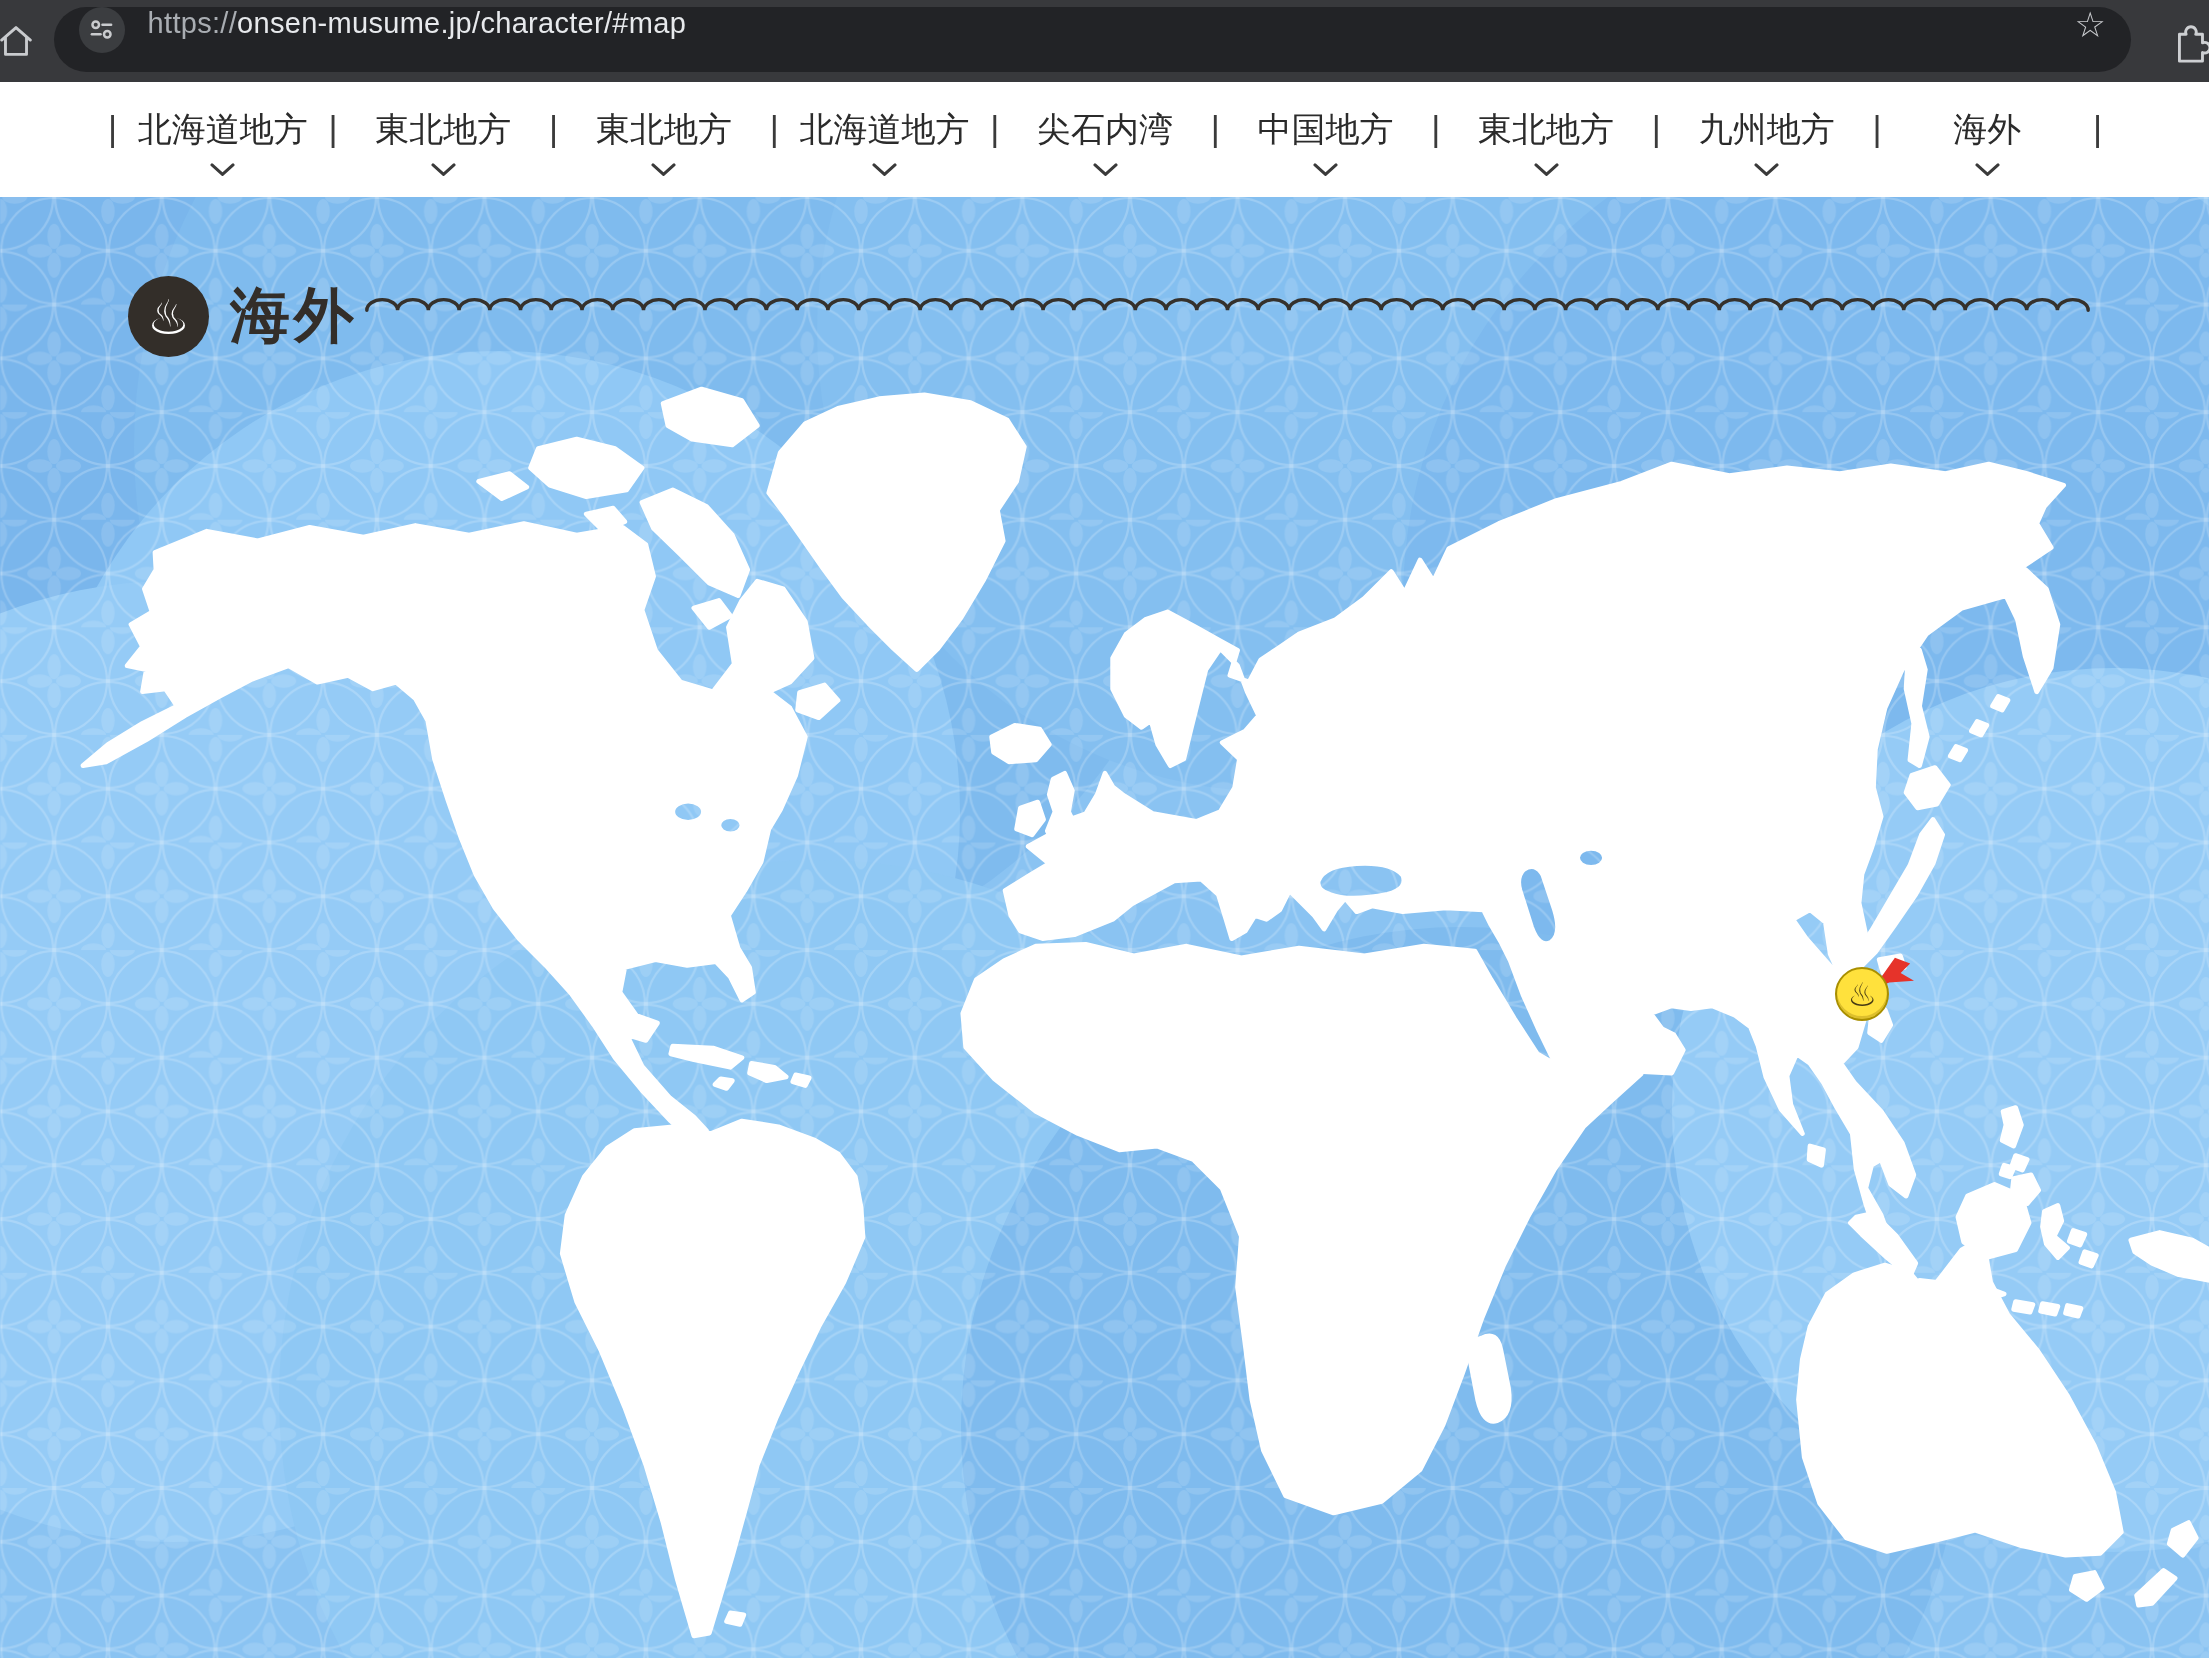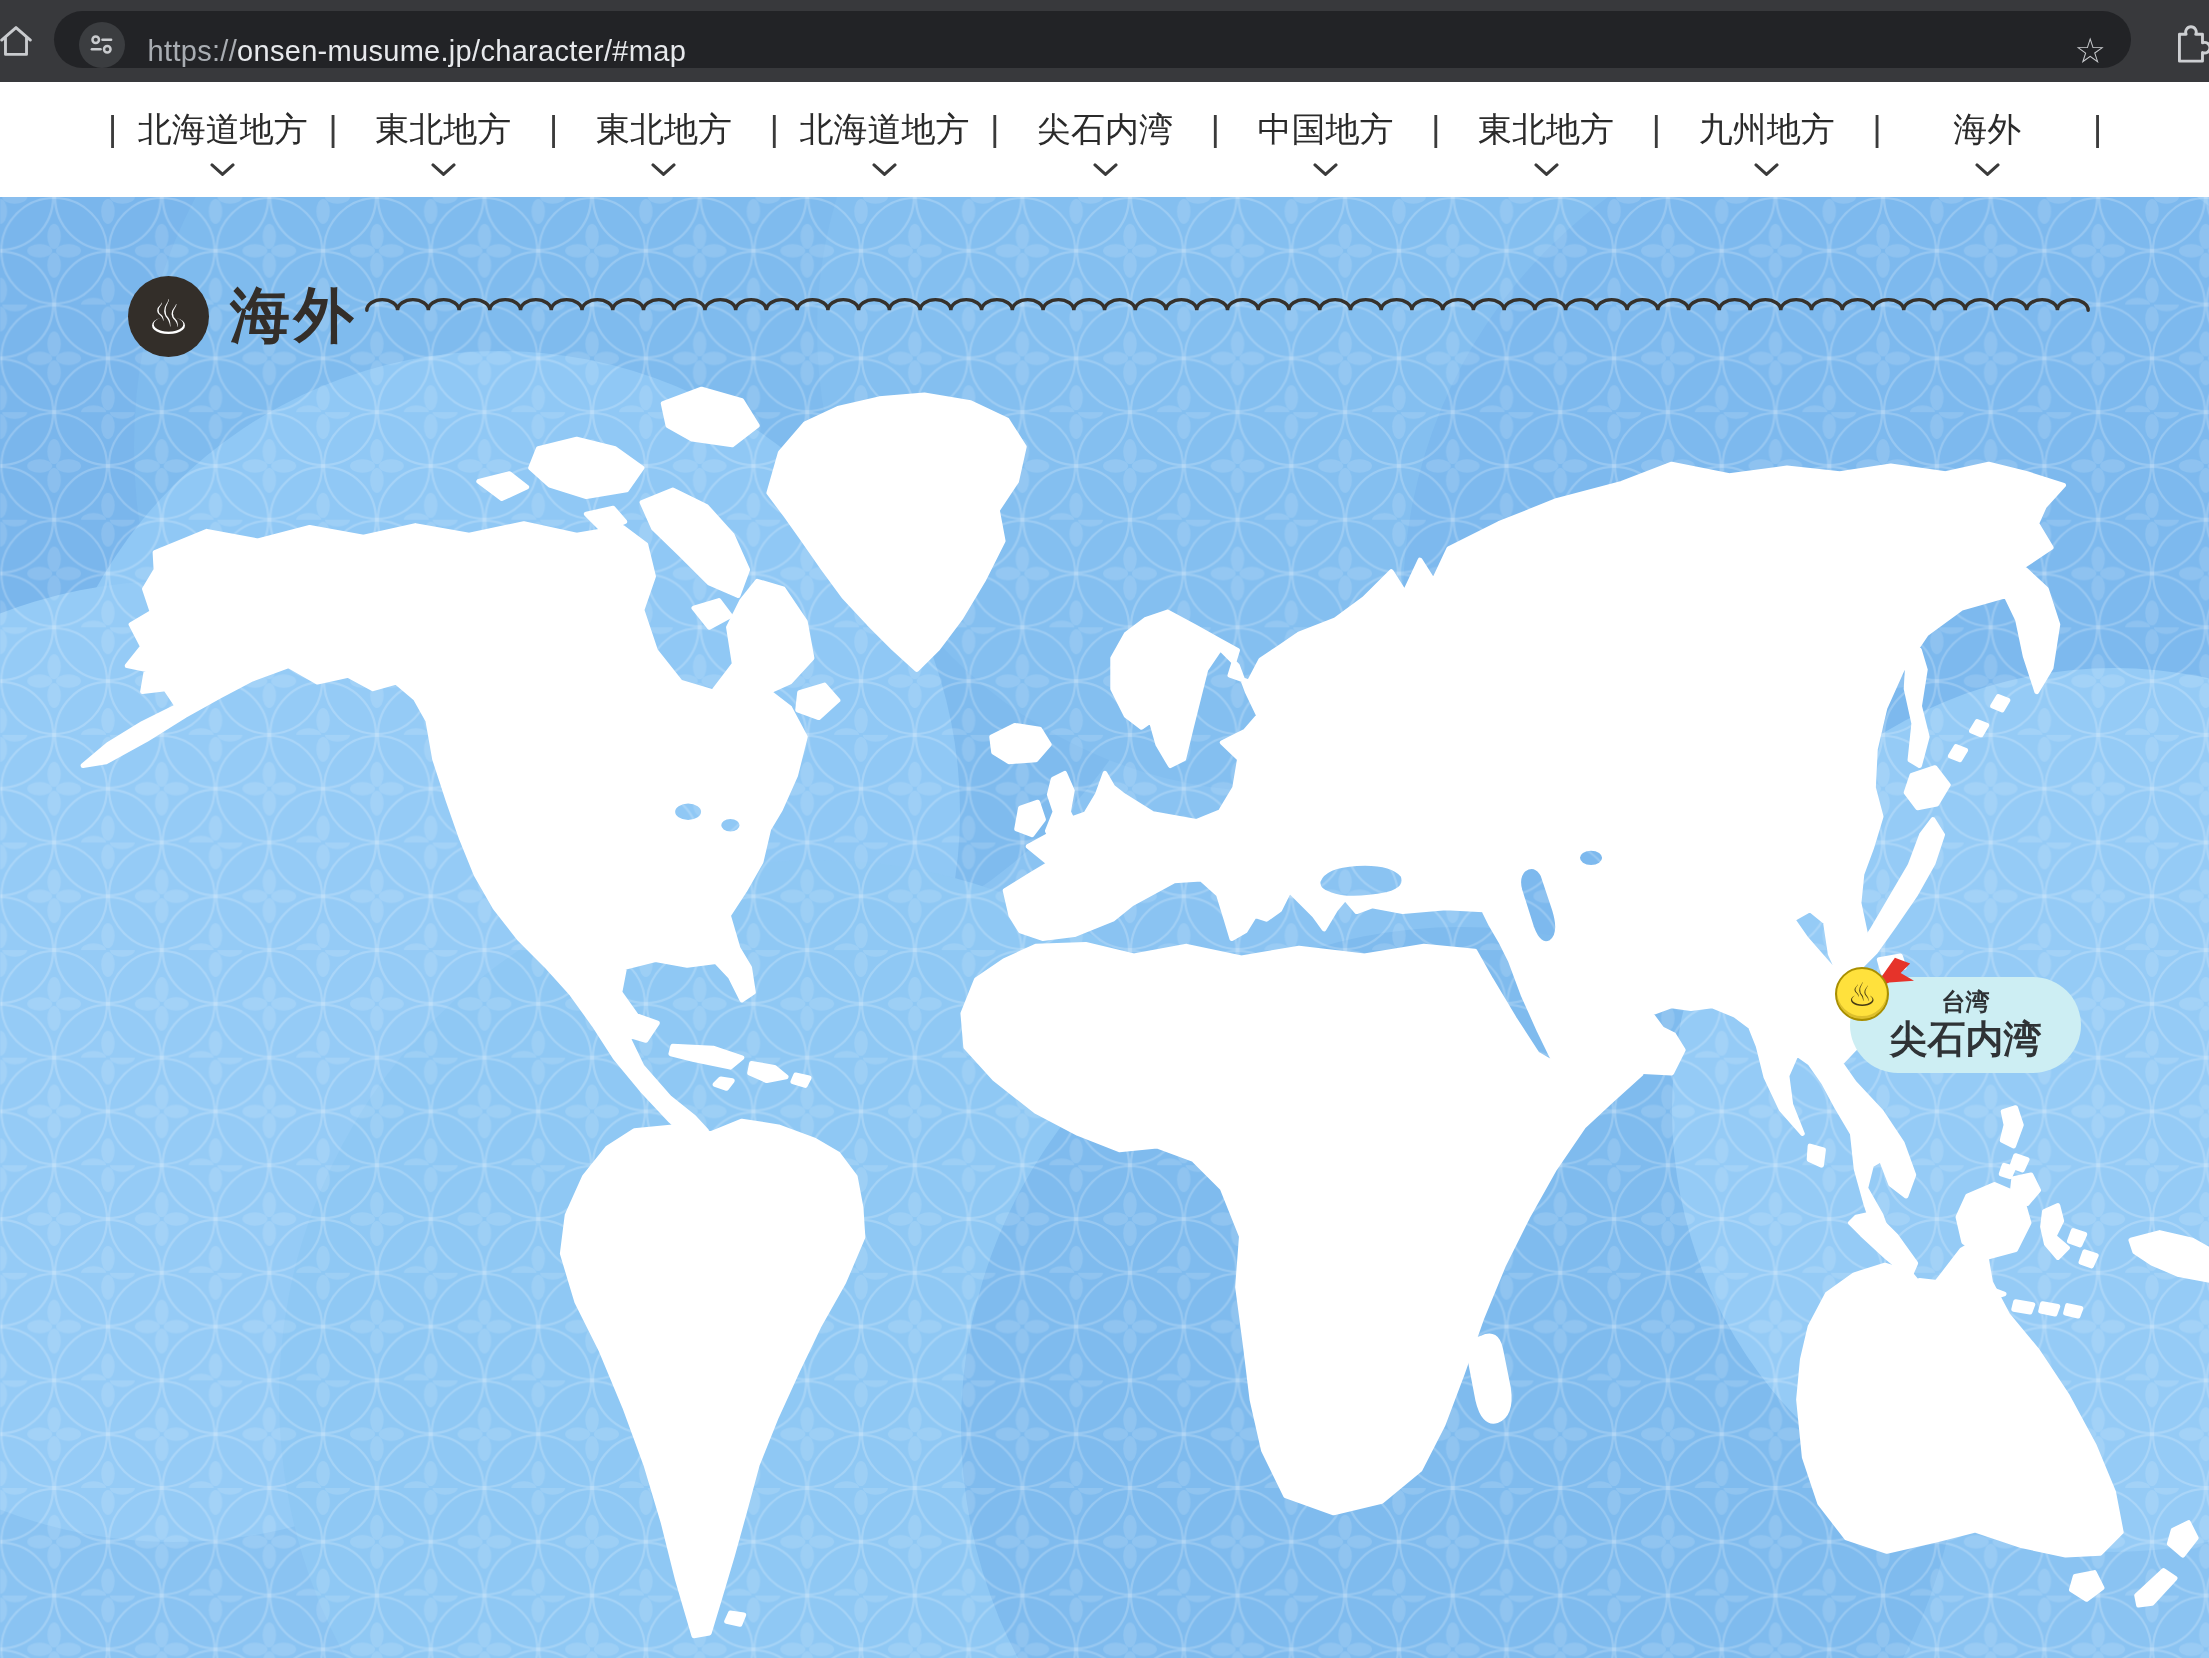--- a/index.html
+++ b/index.html
@@ -4,22 +4,22 @@
 <style>
   * { margin:0; padding:0; box-sizing:border-box; }
   html,body { width:2210px; height:1658px; overflow:hidden; font-family:"Liberation Sans","DejaVu Sans",sans-serif; }
 
   
   .browser-bar{
     height:82px; background:#38393c; display:flex; align-items:center; position:relative;
   }
   .home-icon-svg{ margin-left:-5.8px; flex:0 0 auto; }
   .url-pill{
-    flex:1 1 auto; height:57px; margin:0 35px 3.8px 15.4px; background:#222326;
-    border-radius:33px; display:flex; align-items:flex-end; padding:0 25px; min-width:0;
+    flex:1 1 auto; height:65px; margin:0 35px 3.8px 15.4px; background:#222326;
+    border-radius:33px; display:flex; align-items:flex-start; padding:0 25px; min-width:0;
   }
   .siteinfo-btn{
     width:46px; height:46px; border-radius:50%; background:#3b3d40;
     display:flex; align-items:center; justify-content:center; flex:0 0 auto;
   }
   .url-text{ margin-left:23px; font-size:29px; letter-spacing:0.3px; white-space:nowrap; overflow:hidden; flex:1 1 auto; }
   .url-scheme{ color:#a9adb2; }
   .url-rest{ color:#e7e9ec; }
   .star-btn{ flex:0 0 auto; font-size:35px; color:#c9cbce; line-height:1; cursor:default; }
   .puzzle-btn{ flex:0 0 auto; margin-right:-3.8px; }
@@ -226,24 +226,20 @@
   <div class="overseas-heading">
     <div class="onsen-badge">
         <span>♨</span>
       </div>
     <div class="overseas-title">海外</div>
   </div>
   <svg class="wave-svg" width="1729" height="35" viewBox="0 0 1800 36">
     <path d="M4,26 a16,11 0 0 1 32,0 a16,11 0 0 1 32,0 a16,11 0 0 1 32,0 a16,11 0 0 1 32,0 a16,11 0 0 1 32,0 a16,11 0 0 1 32,0 a16,11 0 0 1 32,0 a16,11 0 0 1 32,0 a16,11 0 0 1 32,0 a16,11 0 0 1 32,0 a16,11 0 0 1 32,0 a16,11 0 0 1 32,0 a16,11 0 0 1 32,0 a16,11 0 0 1 32,0 a16,11 0 0 1 32,0 a16,11 0 0 1 32,0 a16,11 0 0 1 32,0 a16,11 0 0 1 32,0 a16,11 0 0 1 32,0 a16,11 0 0 1 32,0 a16,11 0 0 1 32,0 a16,11 0 0 1 32,0 a16,11 0 0 1 32,0 a16,11 0 0 1 32,0 a16,11 0 0 1 32,0 a16,11 0 0 1 32,0 a16,11 0 0 1 32,0 a16,11 0 0 1 32,0 a16,11 0 0 1 32,0 a16,11 0 0 1 32,0 a16,11 0 0 1 32,0 a16,11 0 0 1 32,0 a16,11 0 0 1 32,0 a16,11 0 0 1 32,0 a16,11 0 0 1 32,0 a16,11 0 0 1 32,0 a16,11 0 0 1 32,0 a16,11 0 0 1 32,0 a16,11 0 0 1 32,0 a16,11 0 0 1 32,0 a16,11 0 0 1 32,0 a16,11 0 0 1 32,0 a16,11 0 0 1 32,0 a16,11 0 0 1 32,0 a16,11 0 0 1 32,0 a16,11 0 0 1 32,0 a16,11 0 0 1 32,0 a16,11 0 0 1 32,0 a16,11 0 0 1 32,0 a16,11 0 0 1 32,0 a16,11 0 0 1 32,0 a16,11 0 0 1 32,0 a16,11 0 0 1 32,0 a16,11 0 0 1 32,0 a16,11 0 0 1 32,0 a16,11 0 0 1 32,0"></path>
   </svg>
 
-  <div class="spot-tooltip">
-    <div class="spot-region">台湾</div>
-    <div class="spot-name">尖石内湾</div>
-  </div>
   <svg class="marker-flag" width="46" height="42" viewBox="0 0 48 44">
     <path d="M2,40 L26,6 L42,12 L32,22 L46,30 L20,32 Z" fill="#e6332a"></path>
   </svg>
   <div class="spot-marker">
       <span>♨</span>
     </div>
 
 </div>
 
 

